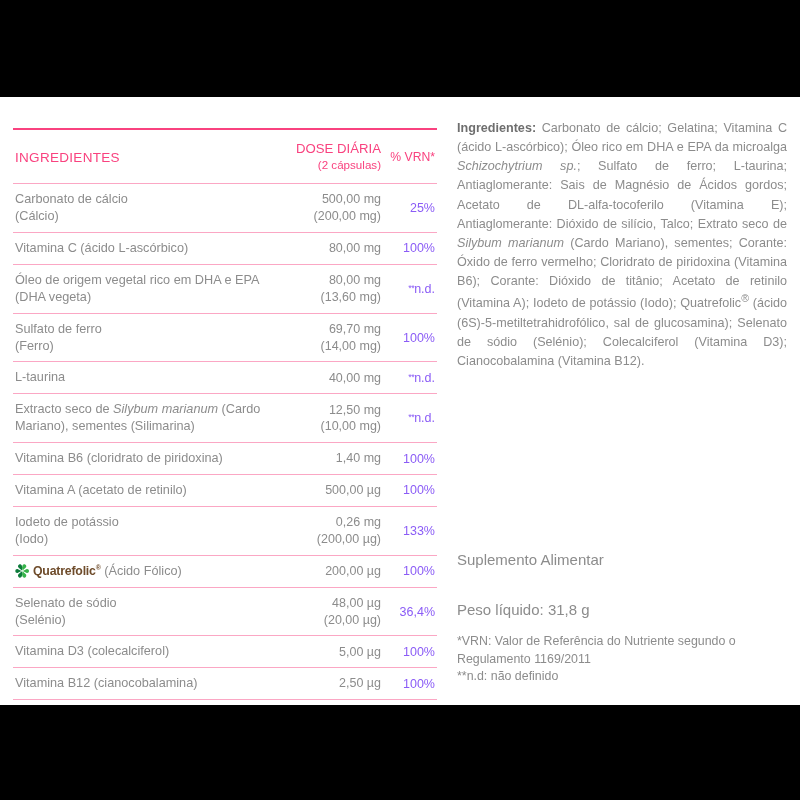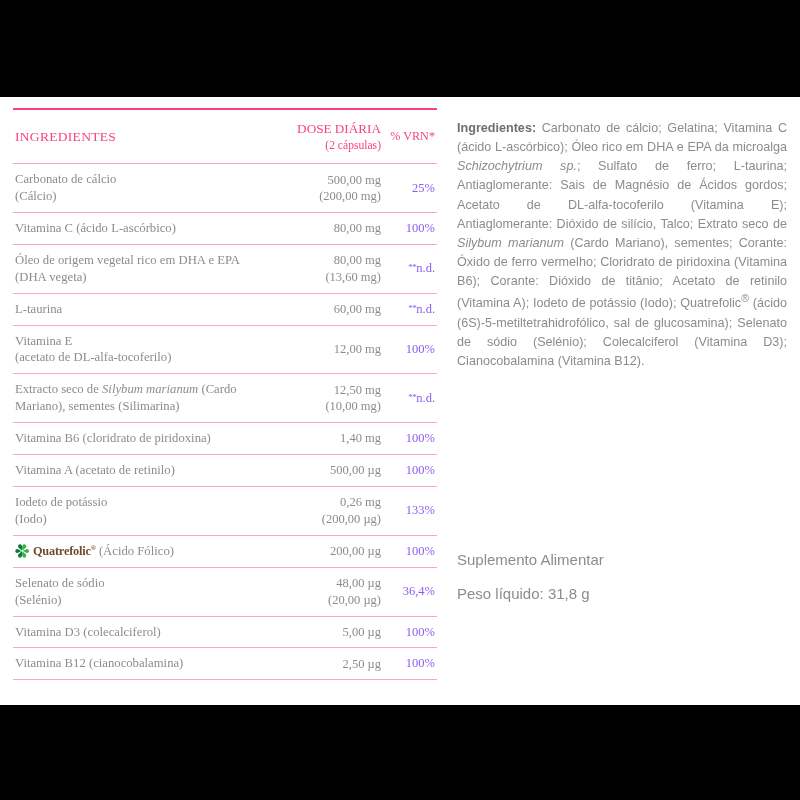--- a/index.html
+++ b/index.html
@@ -26,23 +26,22 @@
     top: 97px;
     width: 800px;
     height: 608px;
     background: #ffffff;
   }
 
   
   #table-wrap {
     position: absolute;
     left: 13px;
-    top: 11px;
+    top: 31px;
     width: 424px;
-    font-family: Liberation Serif, serif;
   }
   table.nutrition {
     width: 100%;
     border-collapse: collapse;
     table-layout: fixed;
   }
   table.nutrition col.c-ing   { width: 272px; }
   table.nutrition col.c-dose  { width: 102px; }
   table.nutrition col.c-vrn   { width: 50px; }
 
@@ -147,21 +146,21 @@
     position: absolute;
     left: 457px;
     top: 454px;
     width: 330px;
     color: #8C8C8C;
     font-size: 15px;
   }
   #peso {
     position: absolute;
     left: 457px;
-    top: 488px;
+    top: 504px;
     width: 330px;
     color: #8C8C8C;
     font-size: 15px;
   }
   #notes {
     position: absolute;
     left: 457px;
     top: 536px;
     width: 340px;
     color: #8C8C8C;
@@ -203,28 +202,28 @@
               <td class="c-name"><span>Vitamina C (ácido L-ascórbico)</span></td>
               <td class="c-dose-v"><span>80,00 mg</span></td>
               <td class="c-vrn-v"><span>100%</span></td>
             </tr>
             <tr>
               <td class="c-name"><span>Óleo de origem vegetal rico em DHA e EPA</span><br><span>(DHA vegeta)</span></td>
               <td class="c-dose-v"><span>80,00 mg</span><br><span>(13,60 mg)</span></td>
               <td class="c-vrn-v"><span class="ast">**</span><span>n.d.</span></td>
             </tr>
             <tr>
+              <td class="c-name"><span>Sulfato de ferro</span><br><span>(Ferro)</span></td>
+              <td class="c-dose-v"><span>69,70 mg</span><br><span>(14,00 mg)</span></td>
+              <td class="c-vrn-v"><span>100%</span></td>
+            </tr>
+            <tr>
               <td class="c-name"><span>L-taurina</span></td>
-              <td class="c-dose-v"><span>60,00 mg</span></td>
+              <td class="c-dose-v"><span>40,00 mg</span></td>
               <td class="c-vrn-v"><span class="ast">**</span><span>n.d.</span></td>
-            </tr>
-            <tr>
-              <td class="c-name"><span>Vitamina E</span><br><span>(acetato de DL-alfa-tocoferilo)</span></td>
-              <td class="c-dose-v"><span>12,00 mg</span></td>
-              <td class="c-vrn-v"><span>100%</span></td>
             </tr>
             <tr>
               <td class="c-name"><span>Extracto seco de <i>Silybum marianum</i> (Cardo Mariano), sementes (Silimarina)</span></td>
               <td class="c-dose-v"><span>12,50 mg</span><br><span>(10,00 mg)</span></td>
               <td class="c-vrn-v"><span class="ast">**</span><span>n.d.</span></td>
             </tr>
             <tr>
               <td class="c-name"><span>Vitamina B6 (cloridrato de piridoxina)</span></td>
               <td class="c-dose-v"><span>1,40 mg</span></td>
               <td class="c-vrn-v"><span>100%</span></td>
@@ -274,15 +273,19 @@
     </div>
 
     <div id="right">
       <p id="ing-para"><b>Ingredientes:</b> Carbonato de cálcio; Gelatina; Vitamina C (ácido L-ascórbico); Óleo rico em DHA e EPA da microalga <i>Schizochytrium sp.</i>; Sulfato de ferro; L-taurina; Antiaglomerante: Sais de Magnésio de Ácidos gordos; Acetato de DL-alfa-tocoferilo (Vitamina E); Antiaglomerante: Dióxido de silício, Talco; Extrato seco de <i>Silybum marianum</i> (Cardo Mariano), sementes; Corante: Óxido de ferro vermelho; Cloridrato de piridoxina (Vitamina B6); Corante: Dióxido de titânio; Acetato de retinilo (Vitamina A); Iodeto de potássio (Iodo); Quatrefolic<sup>®</sup> (ácido (6S)-5-metiltetrahidrofólico, sal de glucosamina); Selenato de sódio (Selénio); Colecalciferol (Vitamina D3); Cianocobalamina (Vitamina B12).</p>
     </div>
 
     <div id="suplemento">Suplemento Alimentar</div>
 
     <div id="peso">Peso líquido: 31,8 g</div>
 
+    <div id="notes">
+      <div>*VRN: Valor de Referência do Nutriente segundo o Regulamento 1169/2011</div>
+      <div>**n.d: não definido</div>
+    </div>
 
   </div>
 </div>
 
 </body></html>

